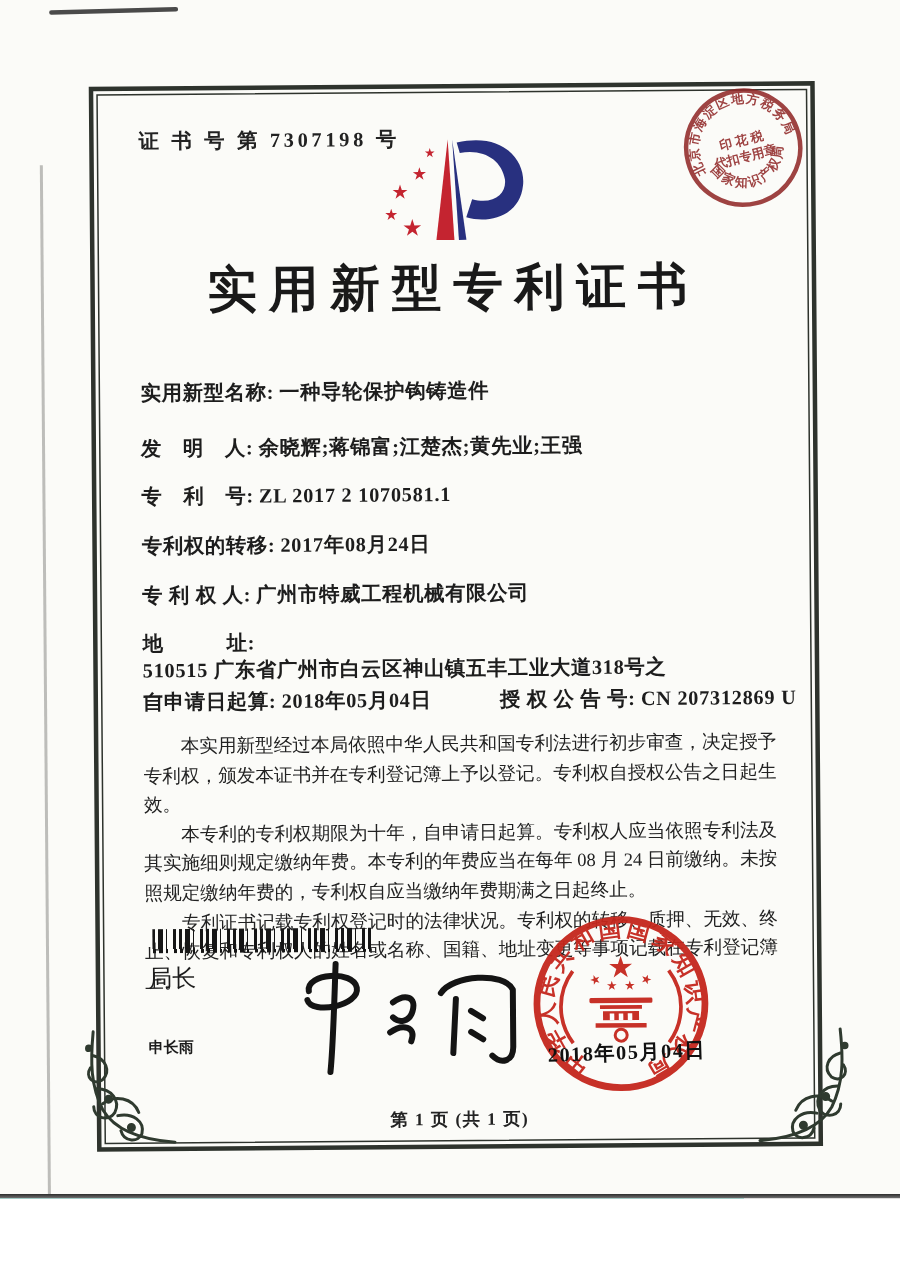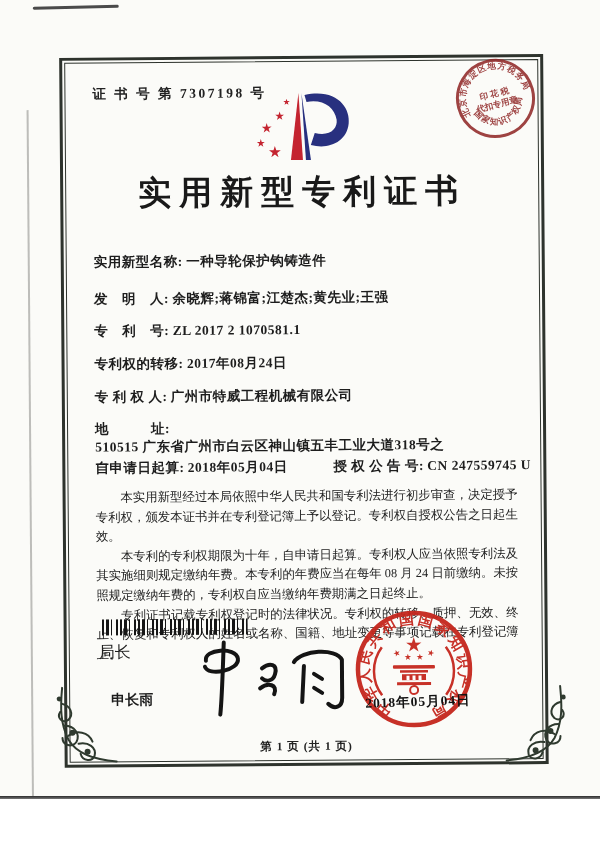--- a/index.html
+++ b/index.html
@@ -31,21 +31,21 @@
   .addr-val { display:inline-block; vertical-align:top; width:352px; font-weight:700; letter-spacing:.5px; }
   .grant-col2 { position:absolute; left:238px; top:0; white-space:nowrap; }
 
   .paras { position:absolute; left:95px; top:487px; width:422px; font-size:12.4px; line-height:1.58; color:#222; text-align:justify; font-weight:500; }
   .paras p { text-indent:2em; margin:0; }
 
   .barcode { position:absolute; left:100px; top:618px; width:146px; height:16px;
     background:repeating-linear-gradient(90deg,#151515 0 2px,transparent 2px 4px,#151515 4px 7px,transparent 7px 9px,#151515 9px 10px,transparent 10px 14px,#151515 14px 16px,transparent 16px 18px); }
 
   .director-label { position:absolute; left:97px; top:641px; font-size:16px; font-weight:400; color:#1c1c1c; font-family:"Liberation Sans","DejaVu Sans",sans-serif; }
-  .director-name { position:absolute; left:97px; top:690px; font-size:14px; font-weight:700; color:#1c1c1c; font-family:Liberation Sans, sans-serif;margin-left:12px; }
+  .director-name { position:absolute; left:97px; top:690px; font-size:10px; font-weight:700; color:#1c1c1c; font-family:Liberation Sans, sans-serif; }
   .signature { position:absolute; left:188px; top:634px; width:168px; height:90px; }
 
   .office-seal { position:absolute; left:350px; top:608px; width:124px; height:124px; opacity:.95; }
   .seal-date { position:absolute; left:363px; top:694px; font-size:13.5px; font-weight:700; color:#111; letter-spacing:1px; transform:rotate(-1.5deg); }
 
   .corner-orn { position:absolute; width:72px; height:82px; }
   .orn-left { left:46px; top:684px; }
   .orn-right { left:500px; top:686px; transform:scaleX(-1); }
 
   .page-footer { position:absolute; left:62px; top:739px; width:484px; text-align:center; font-size:11.5px; font-weight:600; color:#222; letter-spacing:1px; }
@@ -126,21 +126,21 @@
     </div>
     <div class="frow" style="top:419px">
       <span class="flabel">地　　　址:</span>
       <span class="addr-val">510515 广东省广州市白云区神山镇五丰工业大道318号之一</span>
     </div>
     <div class="frow" style="top:458px">
       <span class="flabel">自申请日起算:</span>
       <span class="fval">2018年05月04日</span>
       <span class="grant-col2">
         <span class="flabel">授 权 公 告 号:</span>
-        <span class="fval">CN 247559745 U</span>
+        <span class="fval">CN 207312869 U</span>
       </span>
     </div>
 
     <div class="paras">
       <p>本实用新型经过本局依照中华人民共和国专利法进行初步审查，决定授予专利权，颁发本证书并在专利登记簿上予以登记。专利权自授权公告之日起生效。</p>
       <p>本专利的专利权期限为十年，自申请日起算。专利权人应当依照专利法及其实施细则规定缴纳年费。本专利的年费应当在每年 08 月 24 日前缴纳。未按照规定缴纳年费的，专利权自应当缴纳年费期满之日起终止。</p>
       <p>专利证书记载专利权登记时的法律状况。专利权的转移、质押、无效、终止、恢复和专利权人的姓名或名称、国籍、地址变更等事项记载在专利登记簿上。</p>
     </div>
 
     <div class="barcode"></div>

